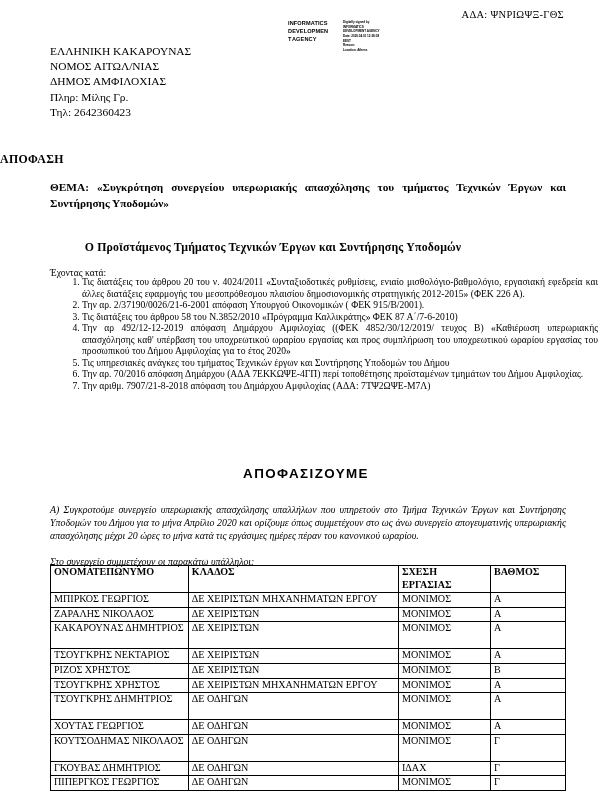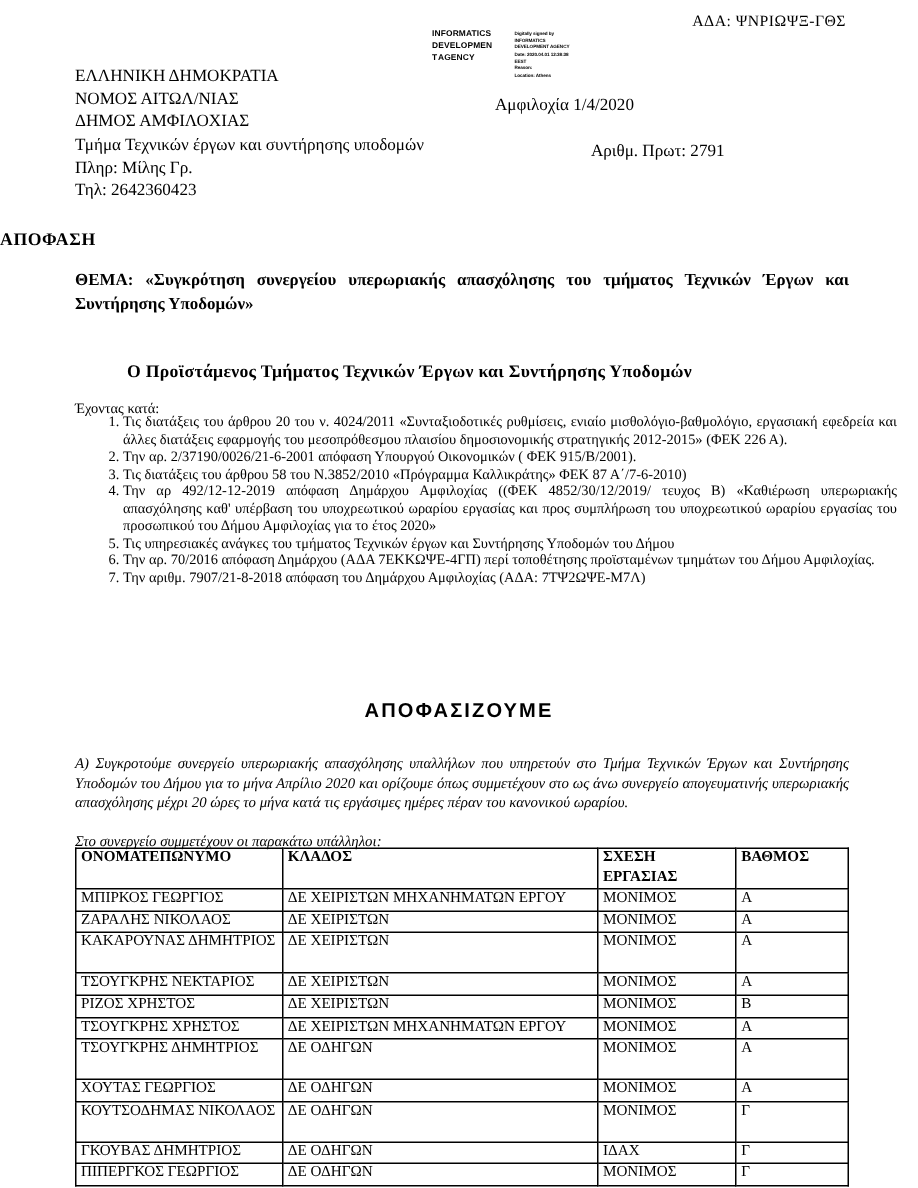--- a/index.html
+++ b/index.html
@@ -179,32 +179,27 @@
       <div>INFORMATICS</div>
       <div>DEVELOPMENT AGENCY</div>
       <div>Date: 2020.04.01 12:38:38</div>
       <div>EEST</div>
       <div>Reason:</div>
       <div>Location: Athens</div>
     </div>
   </div>
 
   <div class="hdr-left">
-    <div>ΕΛΛΗΝΙΚΗ ΔΗΜΟΚΡΑΤΙΑ</div>
+    <div>ΕΛΛΗΝΙΚΗ ΚΑΚΑΡΟΥΝΑΣ</div>
     <div>ΝΟΜΟΣ ΑΙΤΩΛ/ΝΙΑΣ</div>
     <div>ΔΗΜΟΣ ΑΜΦΙΛΟΧΙΑΣ</div>
-    <div>Τμήμα Τεχνικών έργων και συντήρησης υποδομών</div>
     <div>Πληρ: Μίλης Γρ.</div>
     <div>Τηλ: 2642360423</div>
   </div>
 
-  <div class="hdr-right">
-    <div>Αμφιλοχία 1/4/2020</div>
-    <div class="protocol">Αριθμ. Πρωτ: 2791</div>
-  </div>
 
   <div class="apofasi">ΑΠΟΦΑΣΗ</div>
 
   <div class="thema">
     <span class="label">ΘΕΜΑ:</span>
     <span>«Συγκρότηση συνεργείου υπερωριακής απασχόλησης του τμήματος Τεχνικών  Έργων  και  Συντήρησης Υποδομών»</span>
   </div>
 
   <div class="prosta">Ο  Προϊστάμενος  Τμήματος Τεχνικών  Έργων και   Συντήρησης  Υποδομών</div>
 

